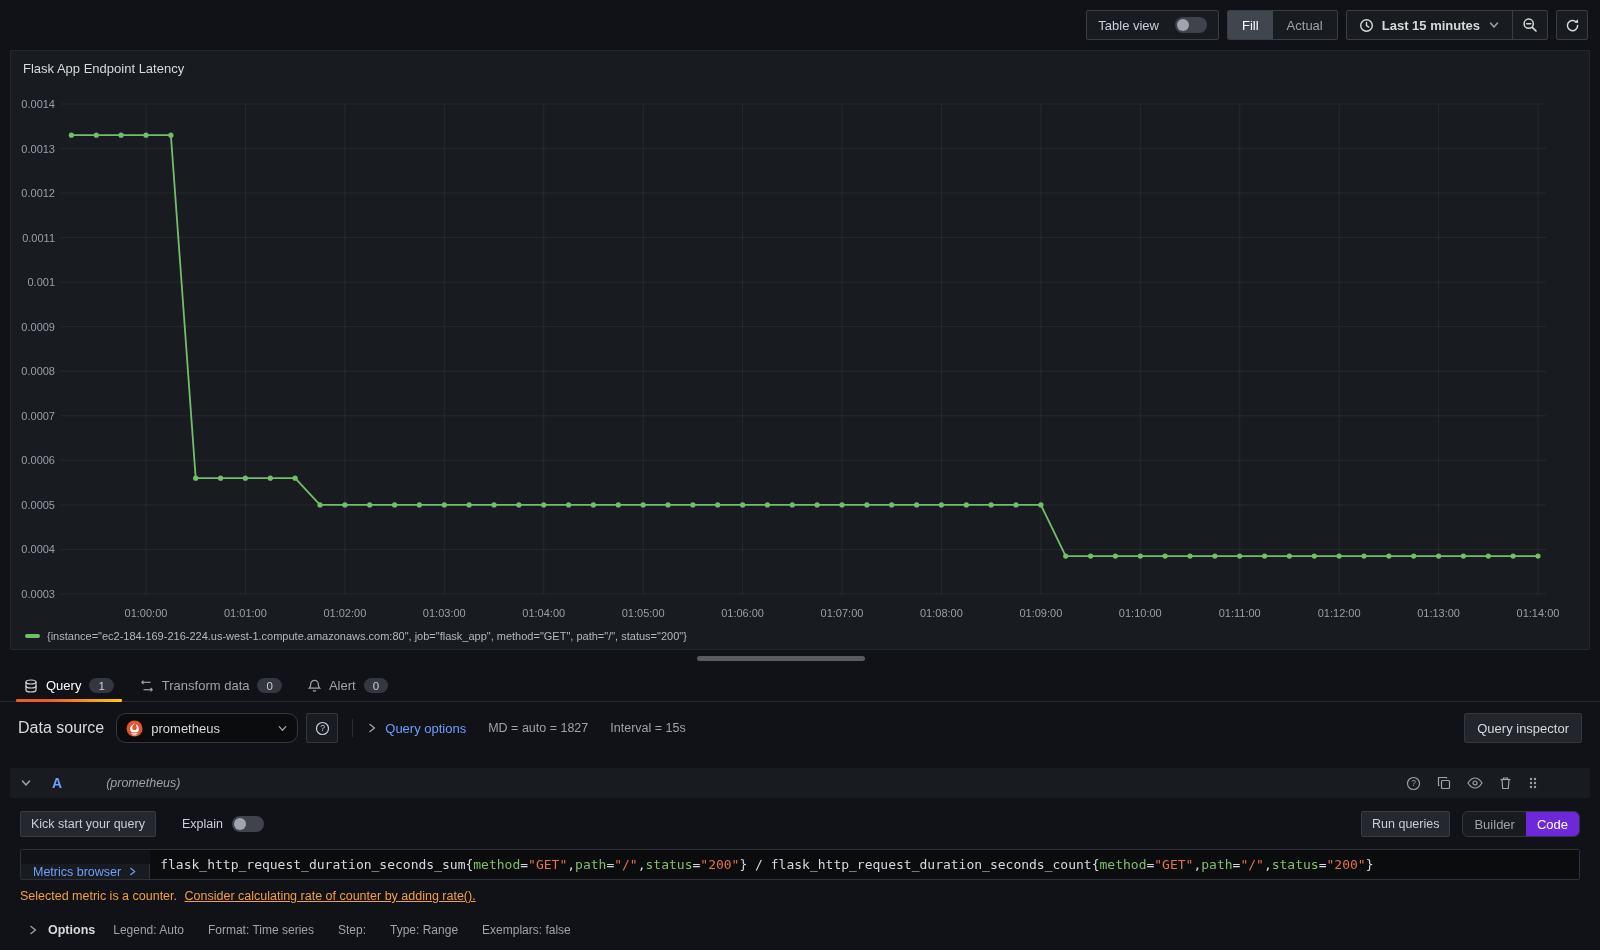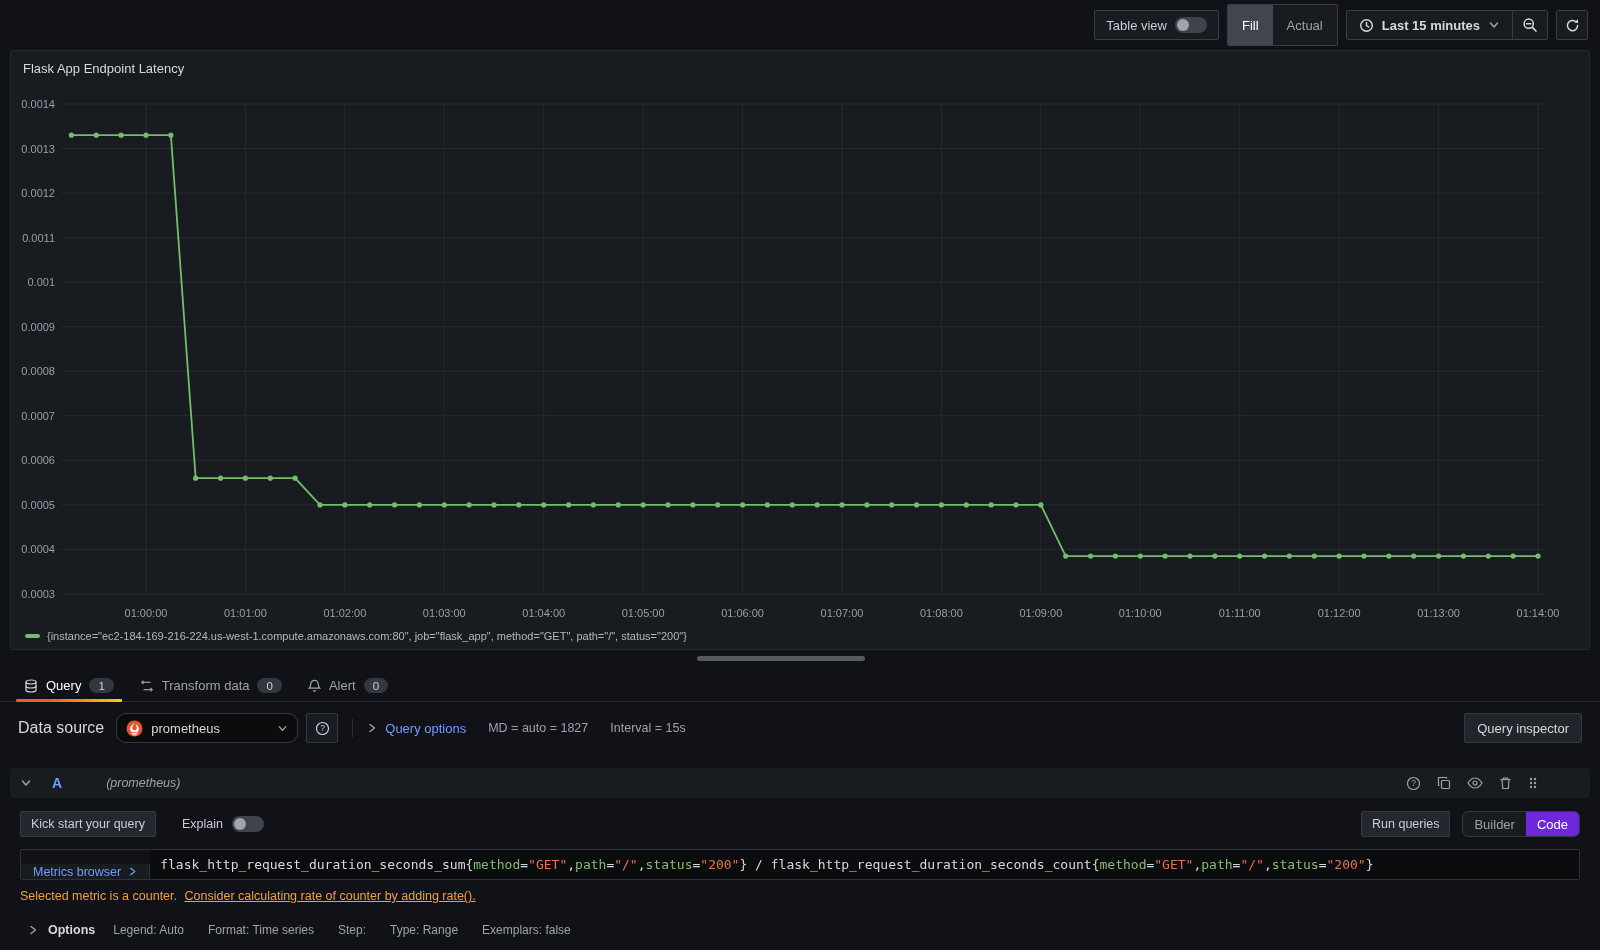--- a/index.html
+++ b/index.html
@@ -11,24 +11,24 @@
     position:relative;
     overflow:hidden;
     font-size:13px;
   }
   .icon { display:inline-flex; align-items:center; justify-content:center; }
   .icon svg { display:block; }
   .dim { color:#9da2ab; }
 
   
   .topbar-right { position:absolute; top:10px; right:12px; display:flex; gap:8px; align-items:center; height:30px; }
-  .tb-box { height:30px; display:flex; align-items:center; gap:8px; padding:0 11px; border:1px solid #3a3d44; border-radius:2px; background:#181b1f; color:#ccccdc; }
+  .tb-box { height:30px; display:flex; align-items:center; gap:16px; padding:0 11px; border:1px solid #3a3d44; border-radius:2px; background:#181b1f; color:#ccccdc; }
   .toggle { width:32px; height:16px; border-radius:9px; background:#40434b; position:relative; cursor:pointer; flex:none; }
   .toggle::after { content:''; position:absolute; left:2px; top:2px; width:12px; height:12px; border-radius:50%; background:#9fa4ad; }
-  .segmented { height:42px; display:flex; align-items:stretch; border:1px solid #3a3d44; border-radius:2px; background:#181b1f; overflow:hidden; }
+  .segmented { height:30px; display:flex; align-items:stretch; border:1px solid #3a3d44; border-radius:2px; background:#181b1f; overflow:hidden; }
   .segmented .seg { display:flex; align-items:center; padding:0 14px; color:#9da2ab; font-weight:500; }
   .segmented .seg.active { background:#41454d; color:#ffffff; }
   .tp-group { display:flex; align-items:stretch; height:30px; border:1px solid #3a3d44; border-radius:2px; background:#181b1f;text-align:center; }
   .tp-main { display:flex; align-items:center; gap:8px; padding:0 12px; font-weight:600; color:#d8d9da; }
   .tp-zoom { display:flex; align-items:center; padding:0 9px; border-left:1px solid #3a3d44; }
   .sq-btn { width:32px; height:30px; display:flex; align-items:center; justify-content:center; border:1px solid #3a3d44; border-radius:2px; background:#181b1f; }
 
   
   .panel { position:absolute; left:10px; top:50px; width:1580px; height:600px; background:#181b1f; border:1px solid rgba(204,204,220,0.07); border-radius:2px; }
   .panel-title { position:absolute; top:10px; left:12px; font-size:13px; font-weight:500; color:#d8d9da; }

